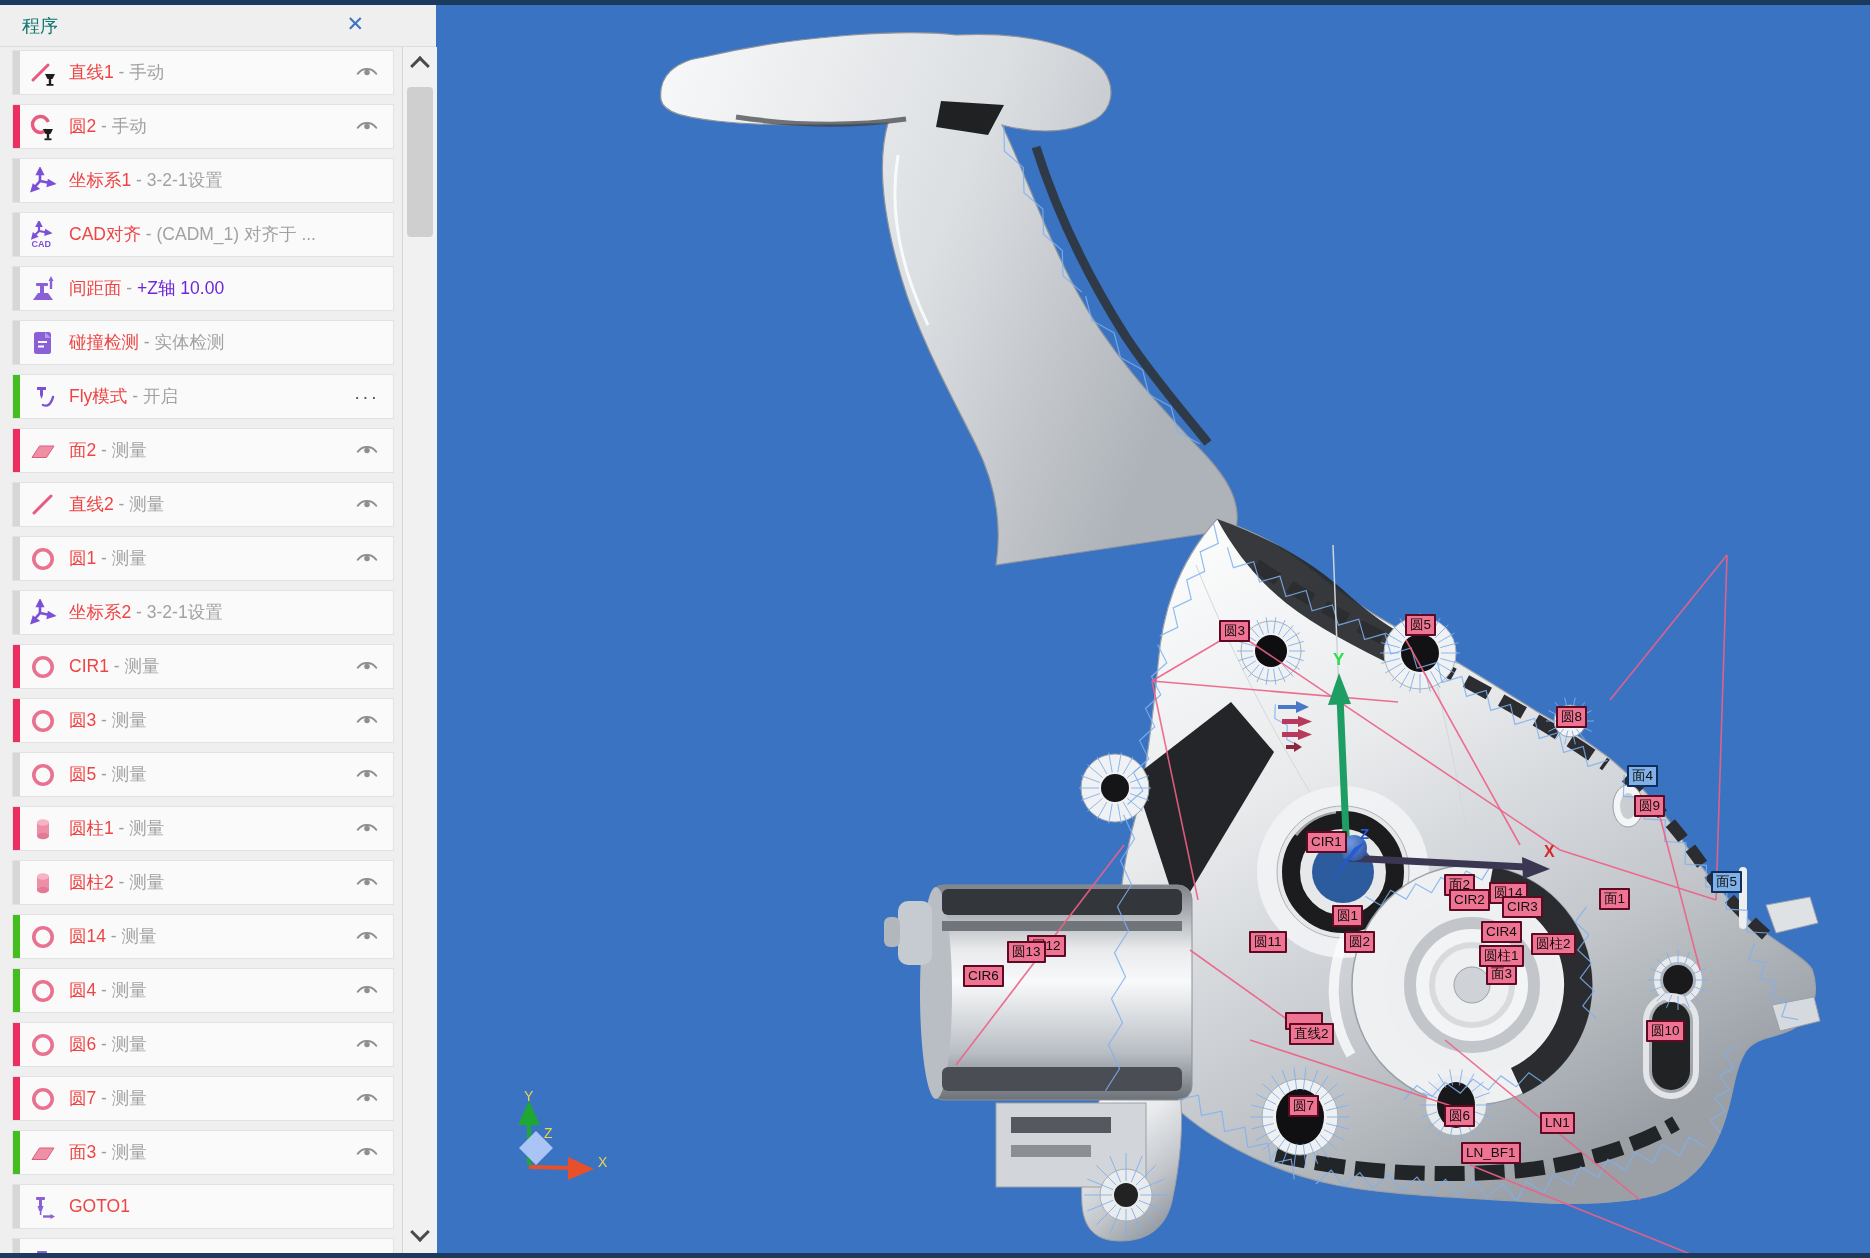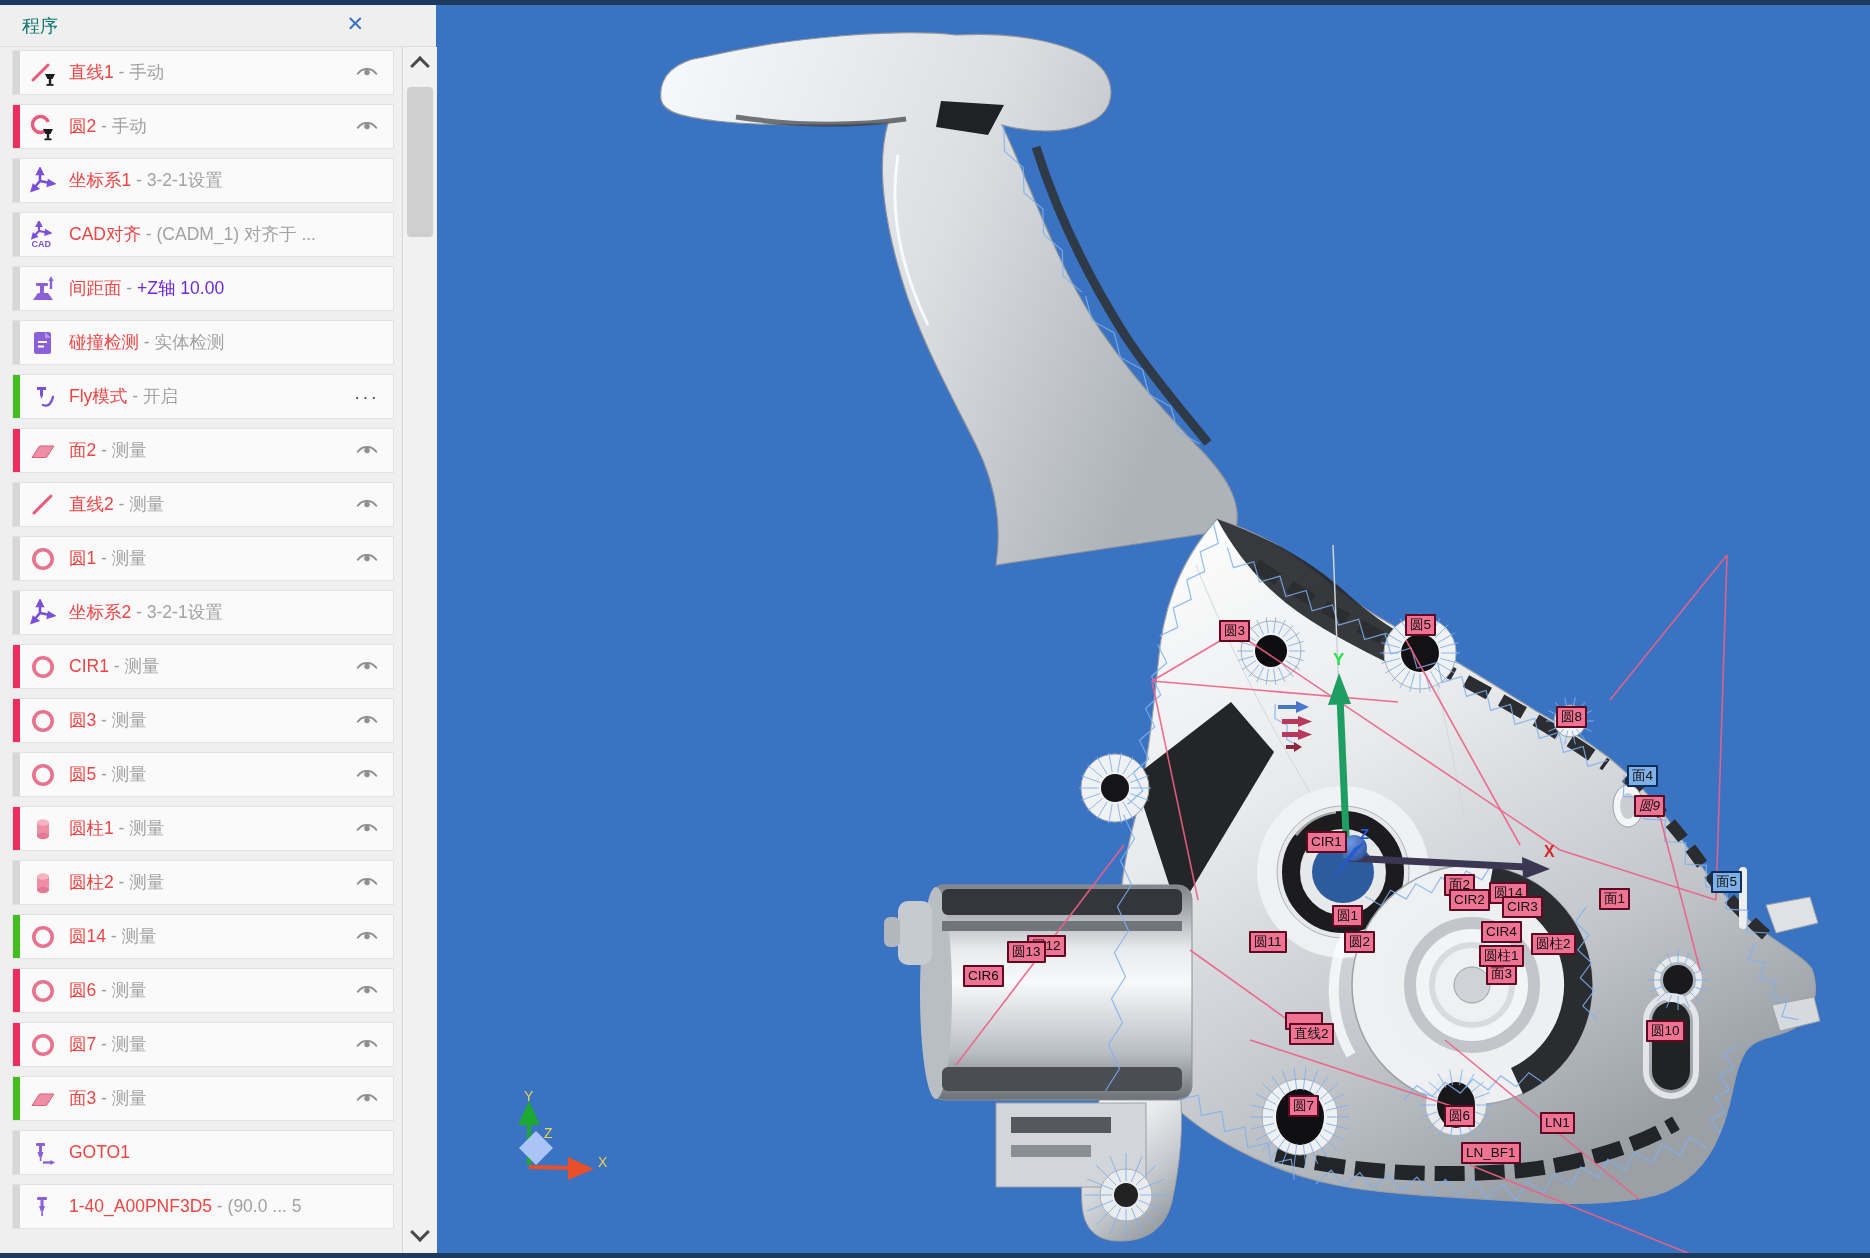--- a/index.html
+++ b/index.html
@@ -244,20 +244,31 @@
             <path d="M3,10 C8,3 18,3 23,10" fill="none" stroke="#8f8f8f" stroke-width="2.2" stroke-linecap="round"></path>
             <circle cx="13" cy="8.6" r="3" fill="#8f8f8f"></circle>
           </svg></div>
       </div>
       <div class="row">
         <div class="accent" style="background: rgb(67, 189, 32);"></div>
         <div class="row-icon"><svg viewBox="0 0 28 28">
             <circle cx="14" cy="14" r="9.2" fill="none" stroke="#E8728F" stroke-width="3.6"></circle>
           </svg></div>
         <div class="row-text"><span class="nm">圆14</span><span class="sep"> - </span><span class="sx">测量</span></div>
+        <div class="trail"><svg viewBox="0 0 26 14" width="24" height="14">
+            <path d="M3,10 C8,3 18,3 23,10" fill="none" stroke="#8f8f8f" stroke-width="2.2" stroke-linecap="round"></path>
+            <circle cx="13" cy="8.6" r="3" fill="#8f8f8f"></circle>
+          </svg></div>
+      </div>
+      <div class="row">
+        <div class="accent" style="background: rgb(67, 189, 32);"></div>
+        <div class="row-icon"><svg viewBox="0 0 28 28">
+            <circle cx="14" cy="14" r="9.2" fill="none" stroke="#E8728F" stroke-width="3.6"></circle>
+          </svg></div>
+        <div class="row-text"><span class="nm">圆4</span><span class="sep"> - </span><span class="sx">测量</span></div>
         <div class="trail"><svg viewBox="0 0 26 14" width="24" height="14">
             <path d="M3,10 C8,3 18,3 23,10" fill="none" stroke="#8f8f8f" stroke-width="2.2" stroke-linecap="round"></path>
             <circle cx="13" cy="8.6" r="3" fill="#8f8f8f"></circle>
           </svg></div>
       </div>
       <div class="row">
         <div class="accent" style="background: rgb(236, 46, 96);"></div>
         <div class="row-icon"><svg viewBox="0 0 28 28">
             <circle cx="14" cy="14" r="9.2" fill="none" stroke="#E8728F" stroke-width="3.6"></circle>
           </svg></div>
@@ -675,21 +686,21 @@
   </svg>
 
   <div id="viewport-labels">
     <div class="tag sliver" style="left:849px;top:1007px"></div>
   <div class="tag" style="left: 1008px; top: 869px;">面2</div>
       <div class="tag" style="left: 1053px; top: 877px;">圆14</div>
       <div class="tag" style="left: 1013px; top: 884px;">CIR2</div>
       <div class="tag" style="left: 1066px; top: 891px;">CIR3</div>
       <div class="tag" style="left: 1163px; top: 883px;">面1</div>
       <div class="tag blue" style="left: 1191px; top: 760px;">面4</div>
-      <div class="tag" style="left: 1198px; top: 790px; font-style: italic;">圆9</div>
+      <div class="tag" style="left: 1198px; top: 790px;">圆9</div>
       <div class="tag blue" style="left: 1275px; top: 866px;">面5</div>
       <div class="tag" style="left: 783px; top: 615px;">圆3</div>
       <div class="tag" style="left: 969px; top: 609px;">圆5</div>
       <div class="tag" style="left: 1120px; top: 701px;">圆8</div>
       <div class="tag" style="left: 870px; top: 826px;">CIR1</div>
       <div class="tag" style="left: 896px; top: 900px;">圆1</div>
       <div class="tag" style="left: 908px; top: 926px;">圆2</div>
       <div class="tag" style="left: 813px; top: 926px;">圆11</div>
       <div class="tag" style="left: 569px; top: 930px; margin-left: 22px;">圆12</div>
       <div class="tag" style="left: 571px; top: 936px;">圆13</div>

